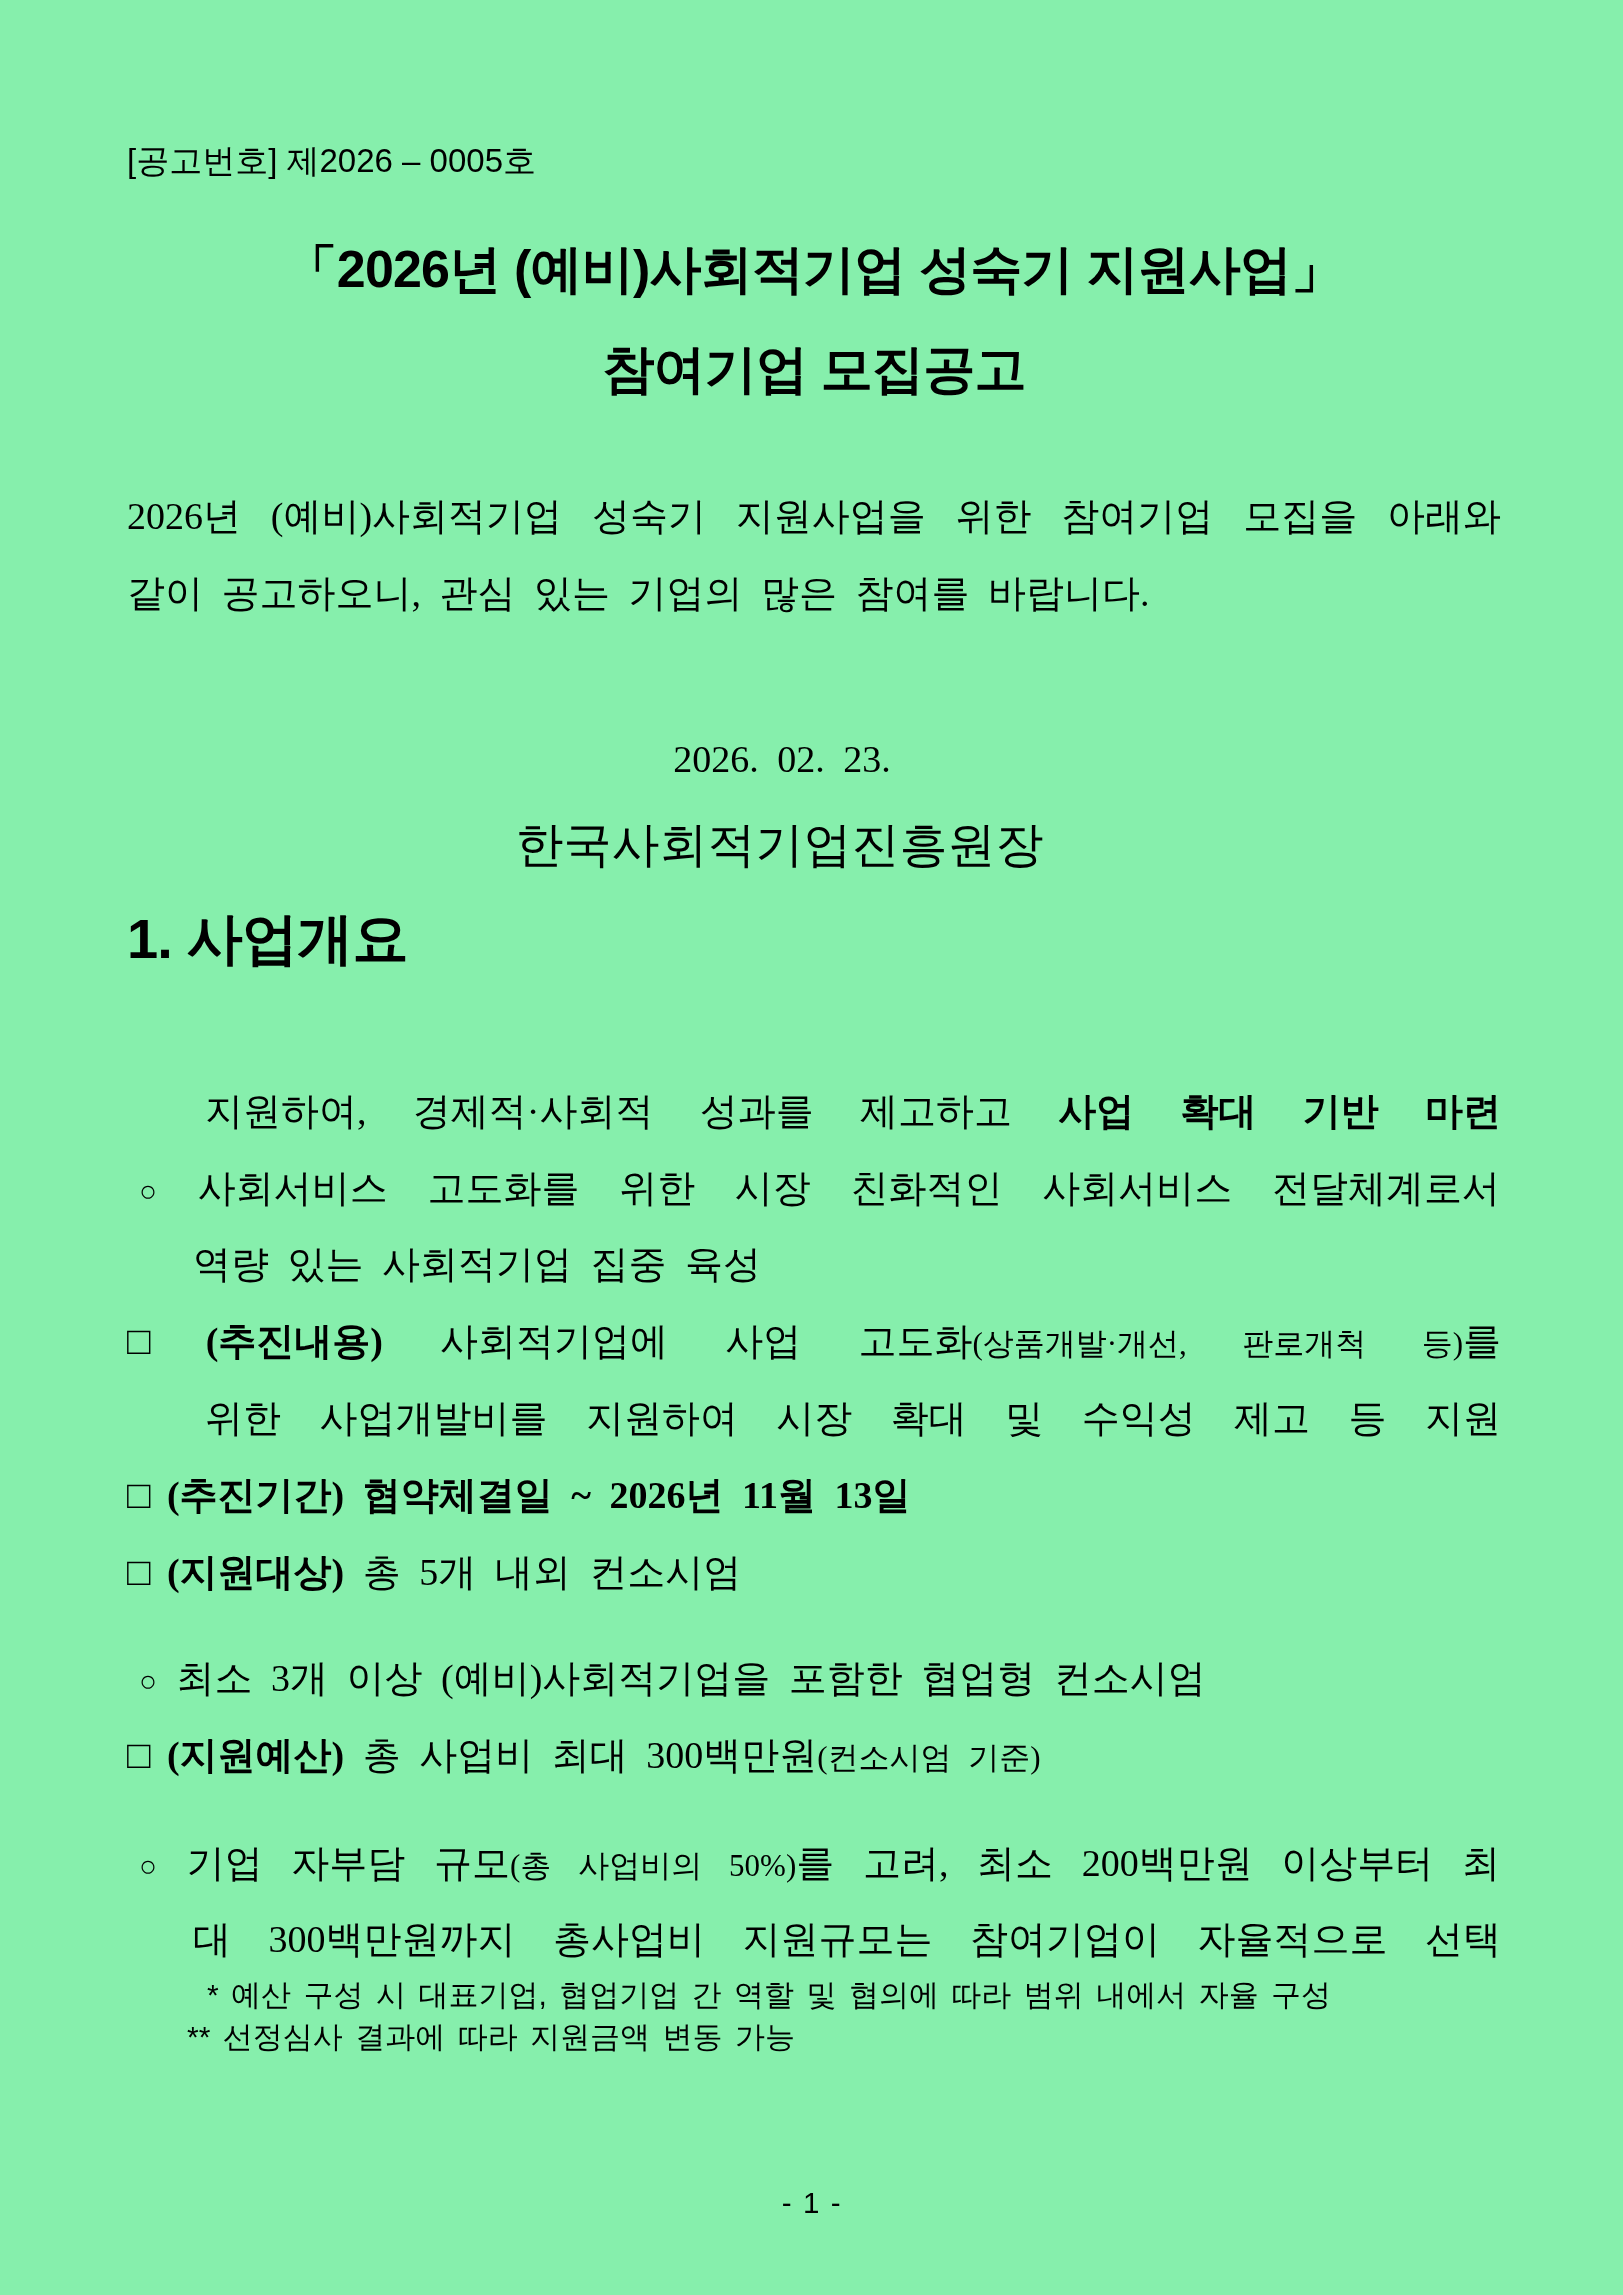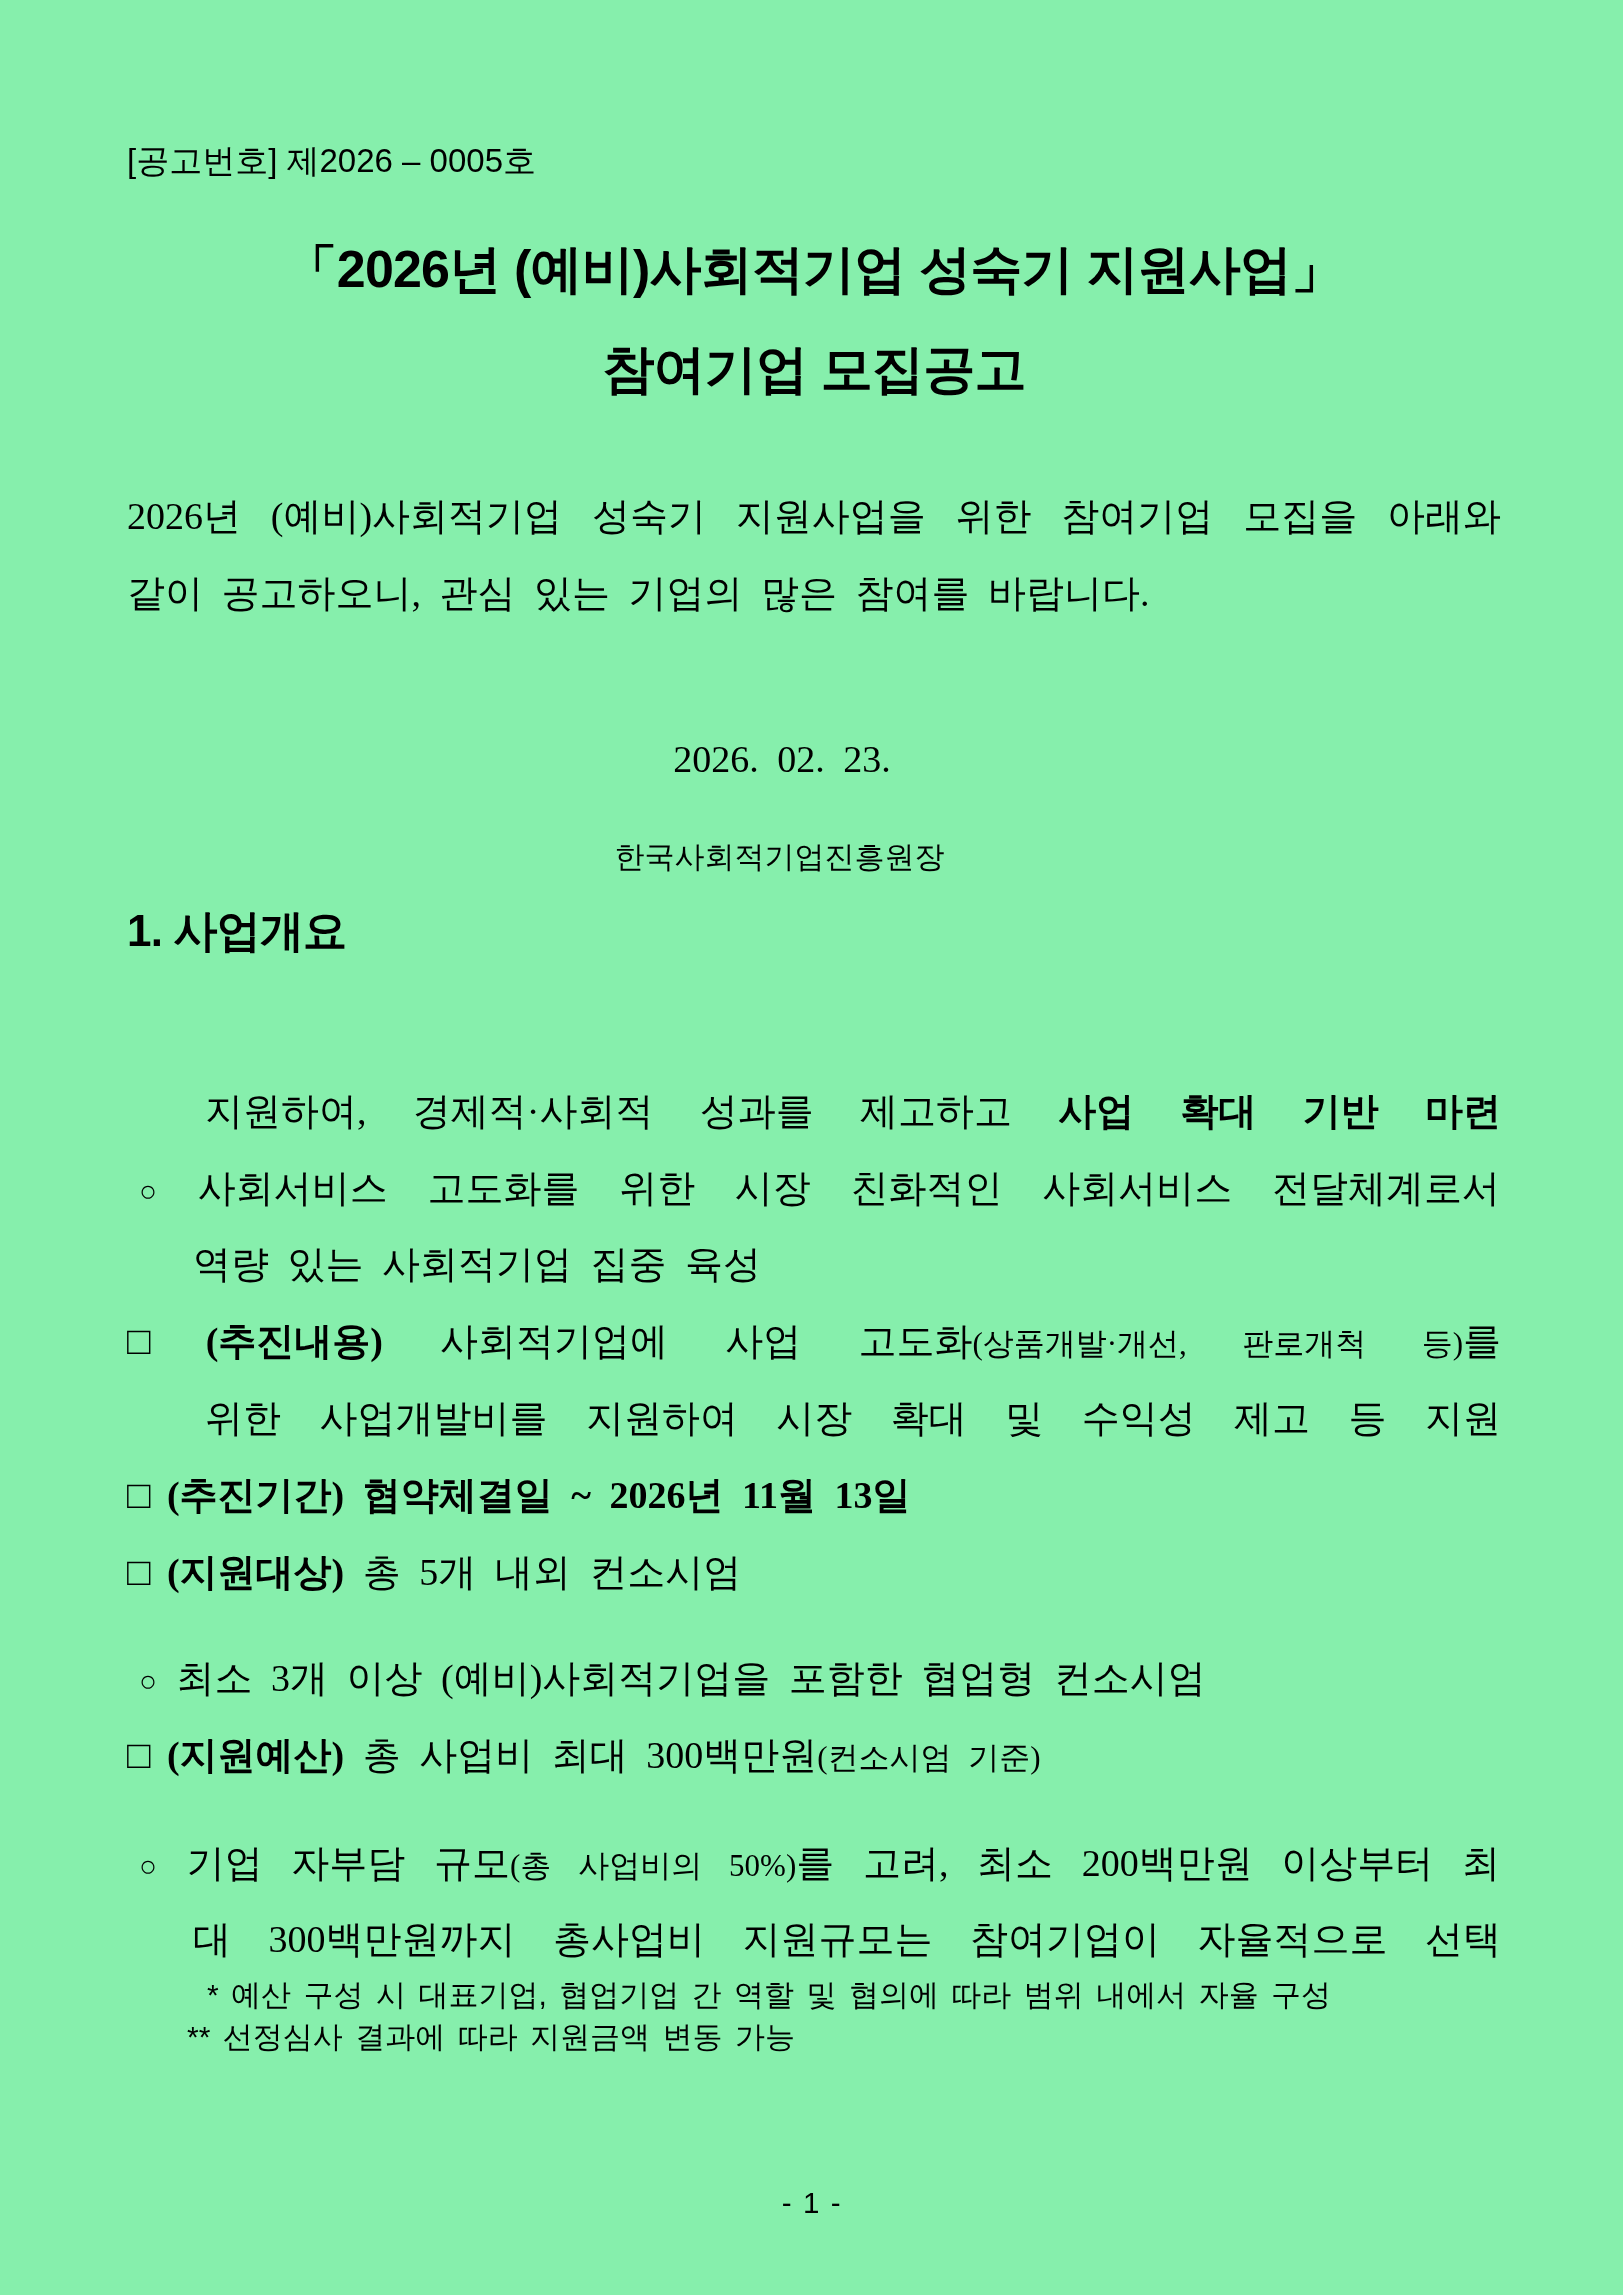--- a/index.html
+++ b/index.html
@@ -84,23 +84,23 @@
 
   <div class="sans nowrap" style="position:absolute; top:139px; left:127px; font-size:33px;">[공고번호] 제2026 – 0005호</div>
 
   <div class="sans title" style="top:238px;">「2026년 (예비)사회적기업 성숙기 지원사업」</div>
   <div class="sans title" style="top:338px;">참여기업 모집공고</div>
 
   <div class="serif just" style="top:492px;">2026년 (예비)사회적기업 성숙기 지원사업을 위한 참여기업 모집을 아래와</div>
   <div class="serif nowrap" style="top:569px;">같이 공고하오니, 관심 있는 기업의 많은 참여를 바랍니다.</div>
 
   <div class="serif right nowrap" style="top:735px; padding-right:64px; width:1310px;">2026. 02. 23.</div>
-  <div class="serif right nowrap" style="top:840px; padding-right:69px; width:1305px; font-size:30px;font-family:Liberation Mono, monospace;">한국사회적기업진흥원장</div>
+  <div class="serif right nowrap" style="top:814px; padding-right:69px; width:1305px; font-size:48px;">한국사회적기업진흥원장</div>
 
-  <div class="sans nowrap" style="position:absolute; top:902px; left:127px; font-size:44px; font-weight:bold; letter-spacing:-0.8px;">1. 사업개요</div>
+  <div class="sans nowrap" style="position:absolute; top:902px; left:127px; font-size:56px; font-weight:bold; letter-spacing:-0.8px;">1. 사업개요</div>
 
   <div class="serif just" style="top:1087px; left:205px; width:1296px;"><span>지원하여, 경제적·사회적 성과를 제고하고</span> <span class="b">사업 확대 기반 마련</span></div>
 
   <div class="serif just" style="top:1164px; left:139px; width:1361px;"><span class="cm">○</span><span>사회서비스 고도화를 위한 시장 친화적인 사회서비스 전달체계로서</span></div>
   <div class="serif nowrap" style="top:1240px; left:193px;">역량 있는 사회적기업 집중 육성</div>
 
   <div class="serif just" style="top:1317px;"><span class="sqm">□</span><span class="b">(추진내용)</span> <span>사회적기업에 사업 고도화</span><span class="sm">(상품개발·개선, 판로개척 등)</span><span>를</span></div>
   <div class="serif just" style="top:1394px; left:205px; width:1296px;">위한 사업개발비를 지원하여 시장 확대 및 수익성 제고 등 지원</div>
 
   <div class="serif nowrap" style="top:1471px;"><span class="sqm">□</span><span class="b">(추진기간) 협약체결일 ~ 2026년 11월 13일</span></div>

